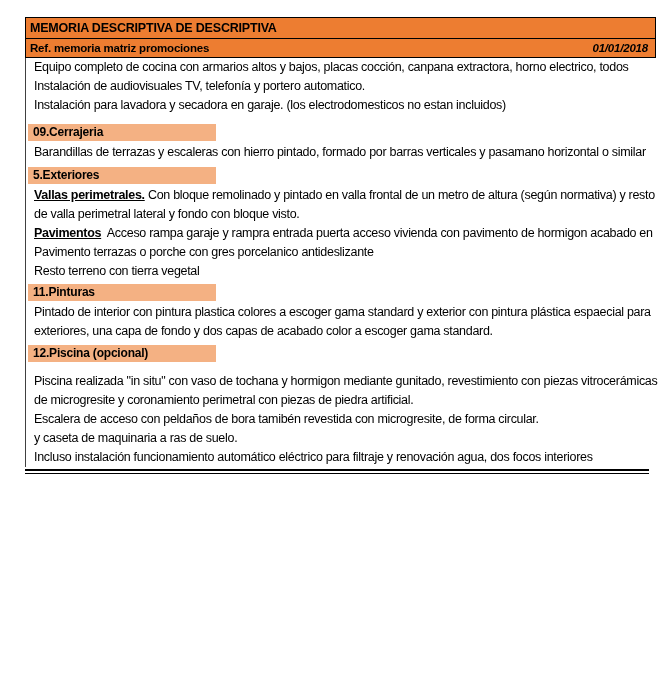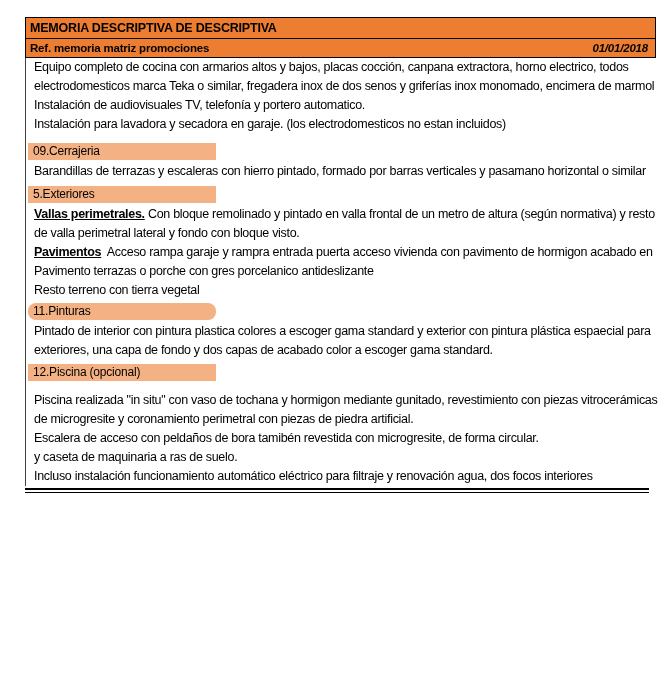--- a/index.html
+++ b/index.html
@@ -22,25 +22,25 @@
   .date { font-style:italic; }
   .body { border-left:1px solid #404040; }
   .line {
     height:19px; line-height:19px; padding-left:8px;
     font-size:12.5px; letter-spacing:-0.3px; white-space:pre;
   }
   .lead { font-weight:700; text-decoration:underline; }
   .section-bar {
     box-sizing:border-box; width:188px; height:17px; line-height:17px;
     margin-left:2px; padding-left:5px; background:#F4B183;
-    font-weight:400; font-size:12px; letter-spacing:-0.2px;
+    font-weight:700; font-size:12px; letter-spacing:-0.2px;
   }
   .bar-09 { margin-top:9px; margin-bottom:2px; }
   .bar-10 { margin-top:5px; margin-bottom:2px; }
-  .bar-11 { margin-top:3px; margin-bottom:2px;border-radius:8px; }
+  .bar-11 { margin-top:3px; margin-bottom:2px; }
   .bar-12 { margin-top:4px; margin-bottom:10px; }
   .double-rule {
     box-sizing:border-box; width:624px; height:5px; margin-top:2px;
     border-top:2px solid #000; border-bottom:1px solid #000;
   }
 </style>
 </head>
 <body>
 
 <div class="page">
@@ -51,21 +51,20 @@
     </div>
 
     <div class="ref-row">
       <span>Ref. memoria matriz promociones</span>
       <span class="date">01/01/2018</span>
     </div>
 
     <div class="body">
 
       <div class="line"><span class="lead"></span><span>Equipo completo de cocina con armarios altos y bajos, placas cocción, canpana extractora, horno electrico, todos</span></div>
-      <div class="line"><span class="lead"></span><span>electrodomesticos marca Teka o similar, fregadera inox de dos senos y griferías inox monomado, encimera de marmol</span></div>
       <div class="line"><span class="lead"></span><span>Instalación de audiovisuales TV, telefonía y portero automatico.</span></div>
       <div class="line"><span class="lead"></span><span>Instalación para lavadora y secadora en garaje. (los electrodomesticos no estan incluidos)</span></div>
 
       <div class="section-bar bar-09">09.Cerrajeria</div>
       <div class="line"><span class="lead"></span><span>Barandillas de terrazas y escaleras con hierro pintado, formado por barras verticales y pasamano horizontal o similar</span></div>
 
       <div class="section-bar bar-10">5.Exteriores</div>
       <div class="line"><span class="lead">Vallas perimetrales.</span><span> Con bloque remolinado y pintado en valla frontal de un metro de altura (según normativa) y resto</span></div>
       <div class="line"><span class="lead"></span><span>de valla perimetral lateral y fondo con bloque visto.</span></div>
       <div class="line"><span class="lead">Pavimentos</span><span>  Acceso rampa garaje y rampra entrada puerta acceso vivienda con pavimento de hormigon acabado en</span></div>

